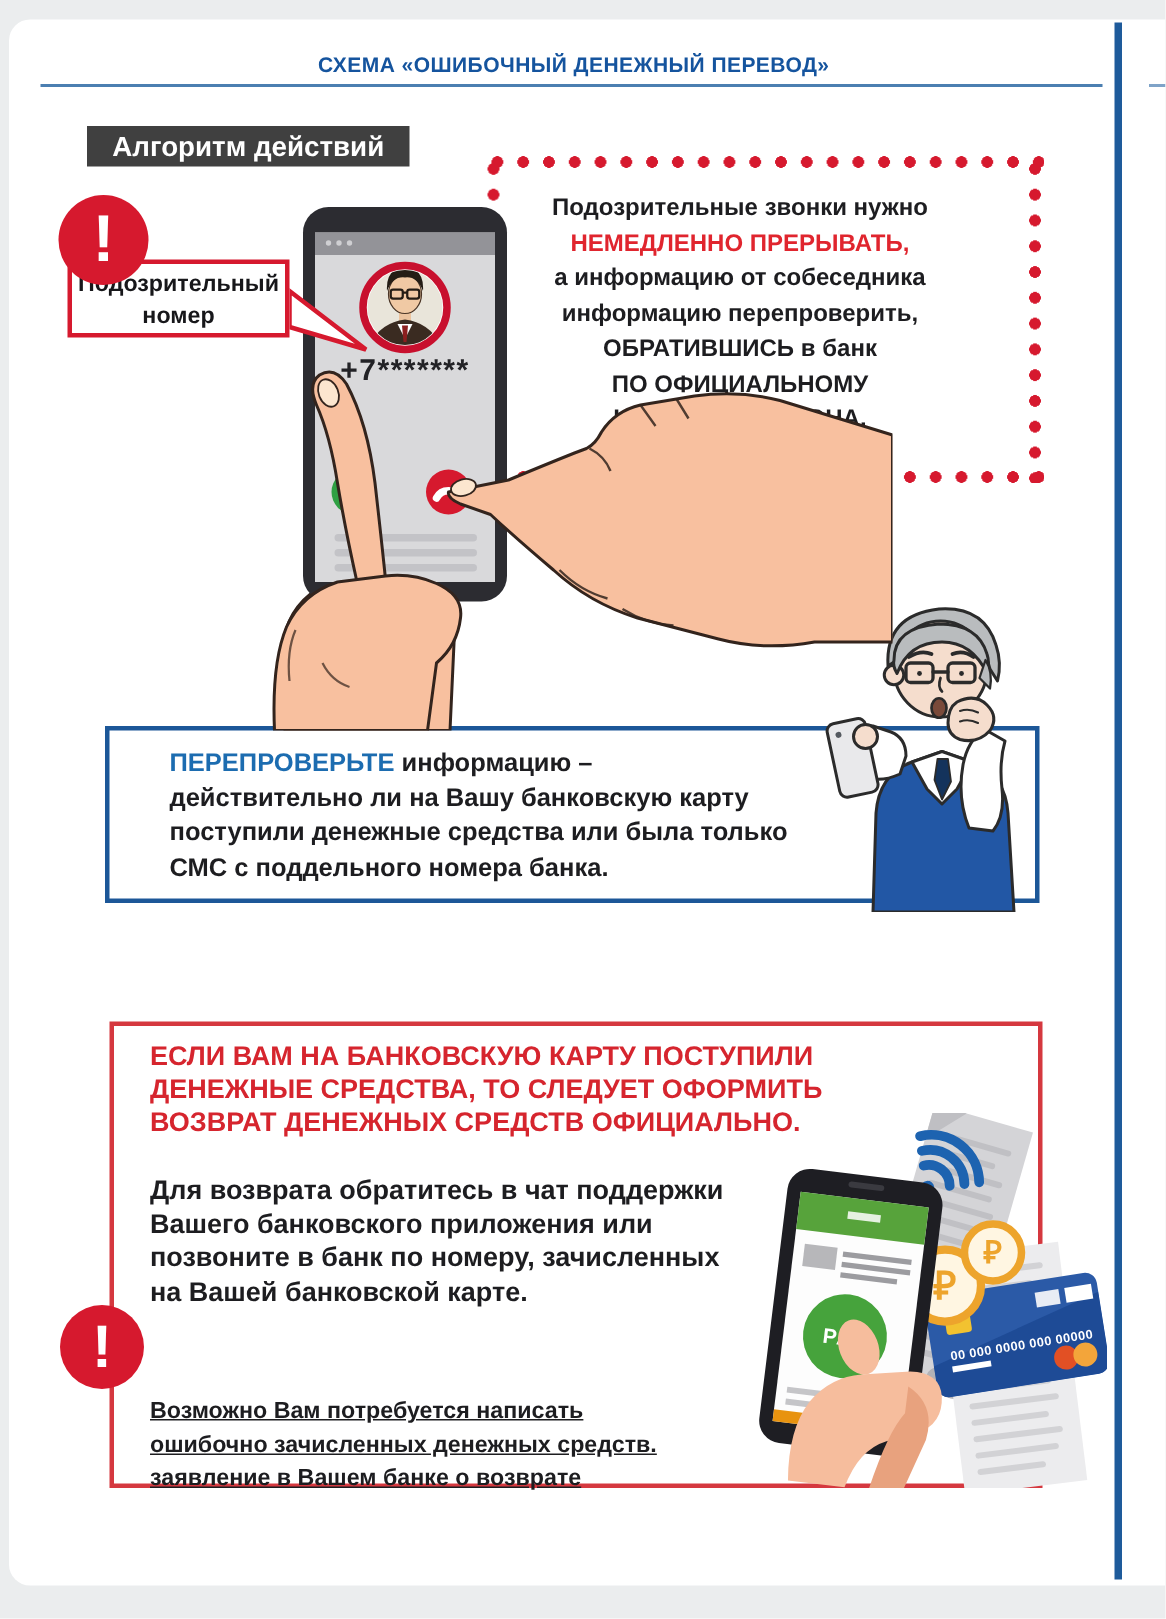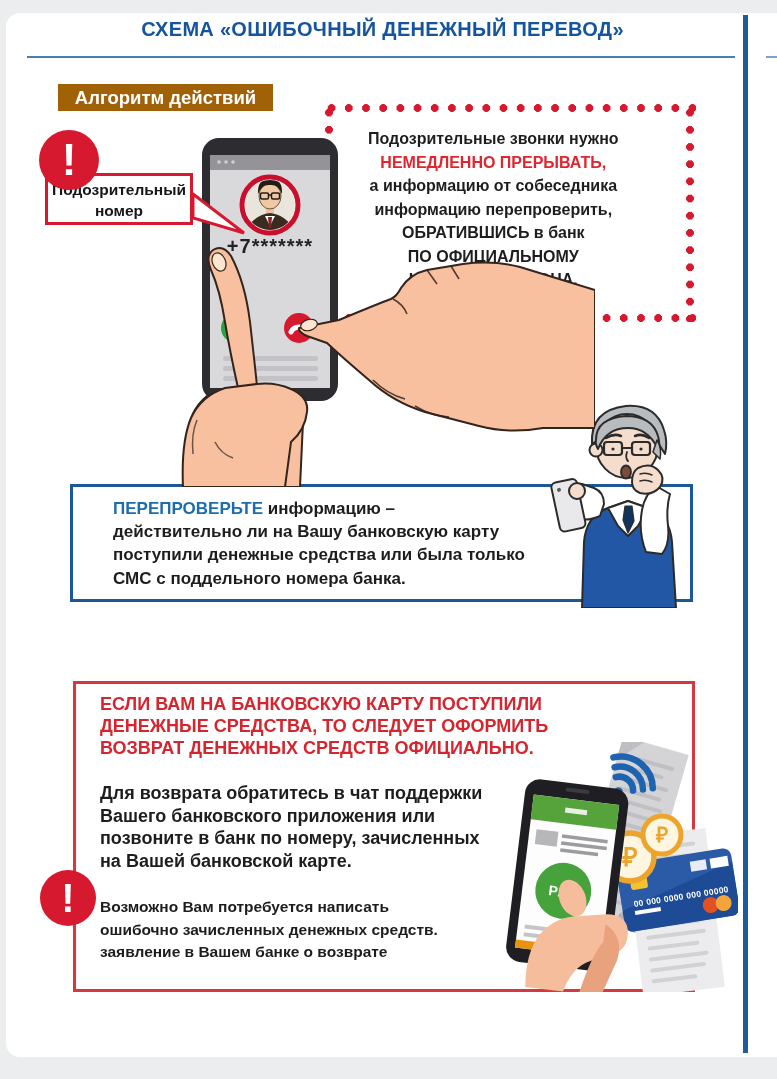--- a/index.html
+++ b/index.html
@@ -9,26 +9,26 @@
     font-family:"Liberation Sans", sans-serif;
     font-weight:700;
   }
   .abs{position:absolute;}
   .page{
     left:6px;top:13px;width:771px;height:1044px;
     background:#ffffff;border-radius:14px 0 0 14px;
   }
   
   .title{
-    left:30px;top:18px;width:705px;text-align:center;
-    font-size:20px;color:#15549e;letter-spacing:0.3px;
+    left:30px;top:35px;width:705px;text-align:center;
+    font-size:14px;color:#15549e;letter-spacing:0.3px;
   }
   .rule{left:27px;top:56px;width:708px;height:2px;background:#4b7fb1;}
   .badge{
-    left:58px;top:84px;width:215px;height:27px;background:#a16207;
+    left:58px;top:84px;width:215px;height:27px;background:#404040;
     color:#fff;font-size:18.5px;text-align:center;line-height:27px;
   }
   
   .dotted-box{left:323px;top:104px;width:373px;height:218px;}
   .dots-row{position:absolute;left:0;right:0;height:8px;
     background-image:radial-gradient(circle closest-side,#d6192e 93%,transparent 100%);
     background-size:17.2px 8px;background-repeat:repeat-x;}
   .dots-col{position:absolute;top:0;bottom:0;width:8px;
     background-image:radial-gradient(circle closest-side,#d6192e 93%,transparent 100%);
     background-size:8px 17.2px;background-repeat:repeat-y;}
@@ -55,21 +55,21 @@
   }
   .verify-text{left:113px;top:497px;font-size:17px;line-height:23.2px;color:#1d1d20;z-index:1;}
   .verify-lead{color:#1c6cb0;}
   
   .refund-box{
     left:73px;top:681px;width:622px;height:311px;background:#fff;
     border:3px solid #d5383f;box-sizing:border-box;z-index:0;
   }
   .refund-heading{left:100px;top:693px;font-size:18px;line-height:22px;color:#d6252e;z-index:1;}
   .refund-p1{left:100px;top:782px;font-size:18px;line-height:22.5px;color:#1d1d20;z-index:1;}
-  .refund-p2{left:100px;top:896px;font-size:15.5px;line-height:22.5px;color:#1d1d20;z-index:1;}
+  .refund-p2{left:100px;top:930px;font-size:15.5px;line-height:22.5px;color:#1d1d20;z-index:1;text-decoration:underline;}
   
   .divider-v{left:743px;top:15px;width:5px;height:1038px;background:#1e5b9b;}
   .next-rule{left:766px;top:56px;width:11px;height:2px;background:#7fa3c8;}
   svg{display:block;}
   .svg-phone{left:95px;top:112px;z-index:3;}
   .svg-man{left:548px;top:392px;z-index:2;}
   .svg-pay{left:482px;top:742px;z-index:2;}
 </style>
 </head>
 <body>

